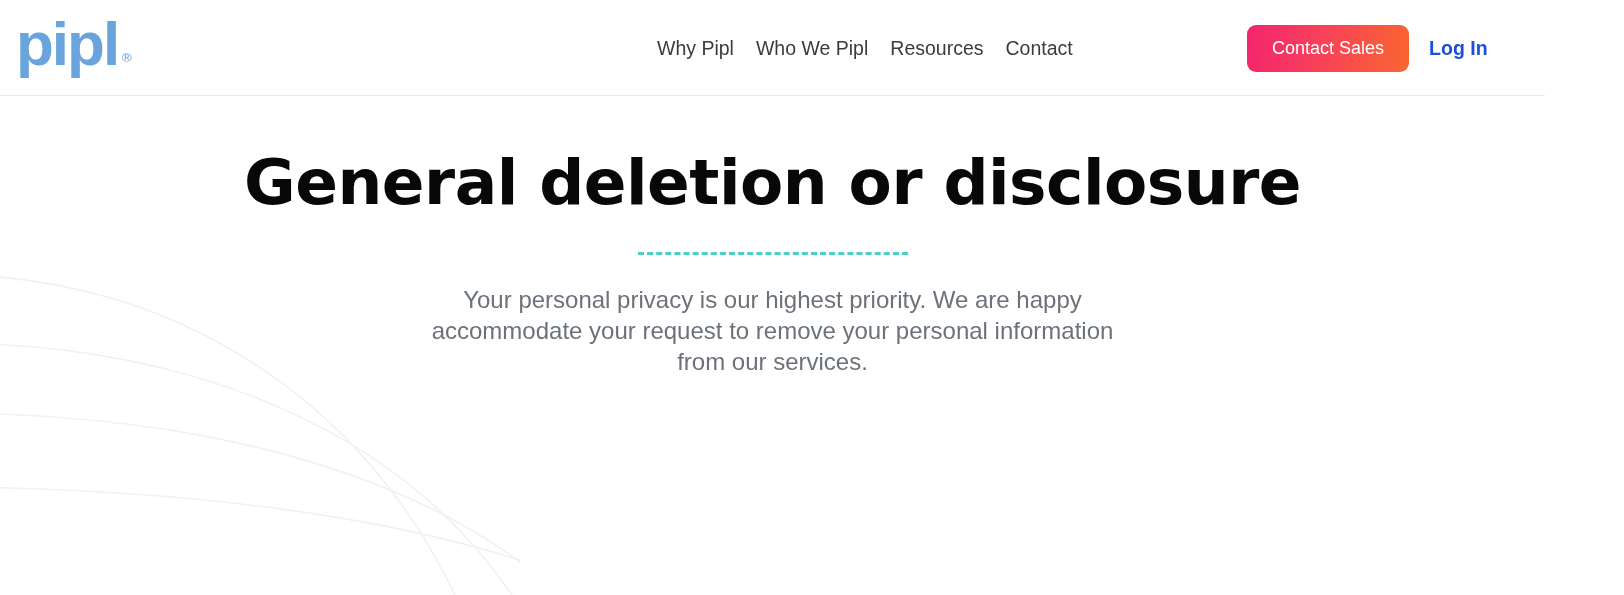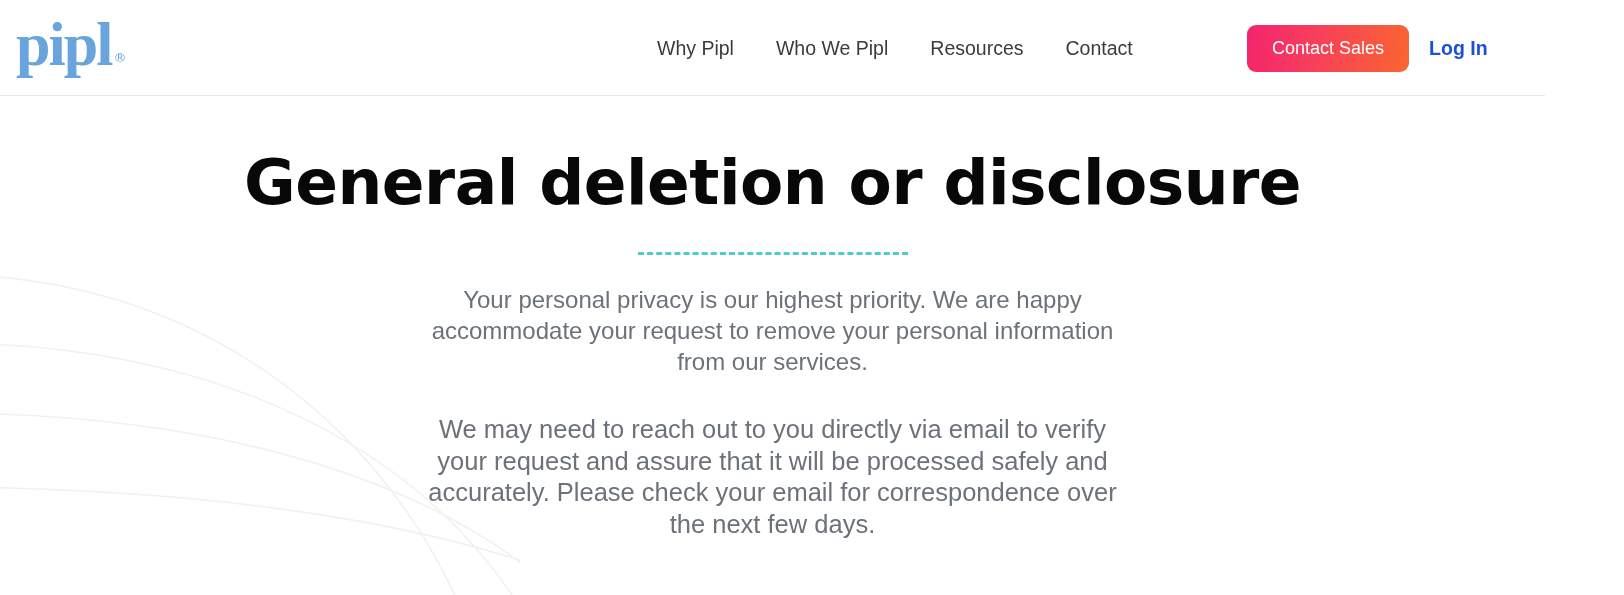--- a/index.html
+++ b/index.html
@@ -48,21 +48,21 @@
 
   .logo-wrap {
     position: absolute;
     left: 16px;
     top: 13px;
     display: flex;
     align-items: flex-end;
     text-decoration: none;
   }
   .logo-text {
-    font-family: Liberation Serif, serif;
+    font-family: Liberation Sans, sans-serif;
     font-size: 62px;
     line-height: 62px;
     font-weight: 700;
     color: #6aa4dc;
     letter-spacing: -2px;
   }
   .logo-reg {
     font-family: "DejaVu Sans", sans-serif;
     font-size: 13px;
     line-height: 13px;
@@ -71,21 +71,21 @@
     margin-bottom: 11px;
   }
 
   .main-nav {
     position: absolute;
     left: 655px;
     top: 0;
     height: 96px;
     display: flex;
     align-items: center;
-    gap: 38px;
+    gap: 18px;
   }
   .nav-link {
     font-size: 19.5px;
     color: #3b3b3d;
     text-decoration: none;
     white-space: nowrap;
     cursor: pointer;
     padding: 6px 2px;
   }
 
@@ -210,17 +210,16 @@
   <main class="hero">
 
     <h1 class="page-title">General deletion or disclosure</h1>
 
     <div class="divider-wrap">
       <div class="dashed-divider"></div>
     </div>
 
     <p class="lead-paragraph">Your personal privacy is our highest priority. We are happy accommodate your request to remove your personal information from our services.</p>
 
-    <p class="secondary-paragraph">We may need to reach out to you directly via email to verify your request and assure that it will be processed safely and accurately. Please check your email for correspondence over the next few days.</p>
 
   </main>
 
 </div>
 
 </body></html>

